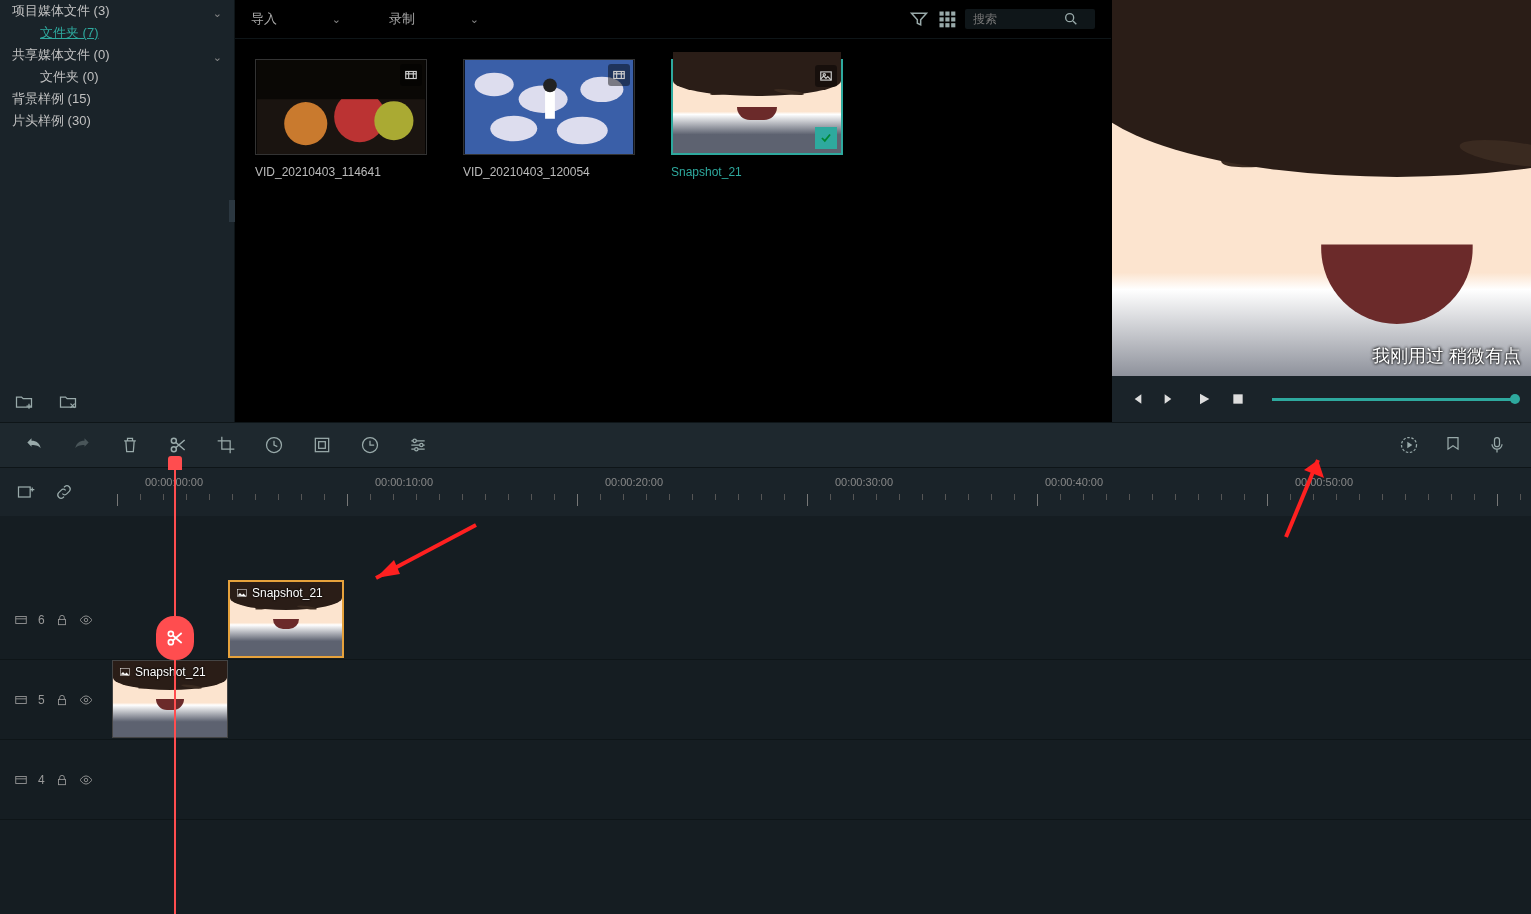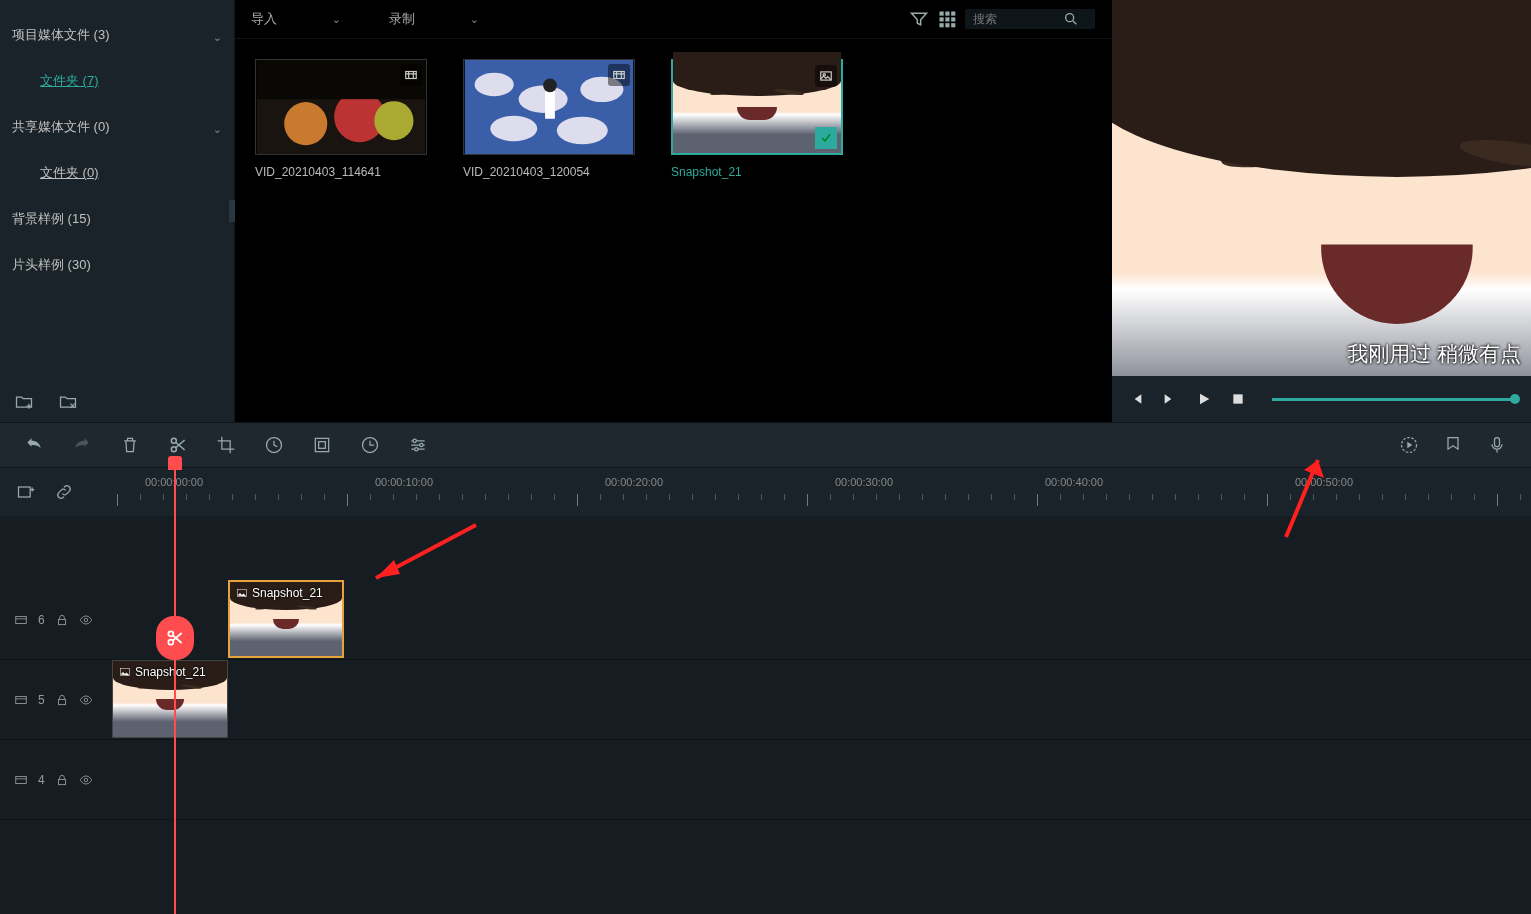--- a/index.html
+++ b/index.html
@@ -26,23 +26,22 @@
   background: #1a2329;
   border-right: 1px solid #0e1518;
   position: relative;
 }
 .tree-item {
   padding: 2px 12px;
   cursor: pointer;
   display: flex;
   justify-content: space-between;
   align-items: flex-end;
-  margin-top: 24px;
-}
-.tree-item.child { padding-left: 40px; text-decoration: underline; }
+}
+.tree-item.child { padding-left: 40px; }
 .tree-item.selected { color: #2ea99e; text-decoration: underline; }
 .chevron { color: #888; font-size: 11px; }
 .folder-tools {
   position: absolute;
   bottom: 10px;
   left: 14px;
   display: flex;
   gap: 24px;
 }
 .folder-tools svg { width: 22px; height: 20px; fill: none; stroke: #9aa; stroke-width: 1.5; cursor: pointer; }
@@ -146,21 +145,21 @@
 .preview-video {
   flex: 1;
   position: relative;
   overflow: hidden;
 }
 .preview-subtitle {
   position: absolute;
   bottom: 8px;
   right: 10px;
   color: #fff;
-  font-size: 21px;
+  font-size: 18px;
   text-shadow: 0 0 3px #000, 0 0 3px #000;
   font-weight: 500;
 }
 .play-controls {
   height: 46px;
   background: #1a2329;
   display: flex;
   align-items: center;
   gap: 18px;
   padding: 0 16px;

